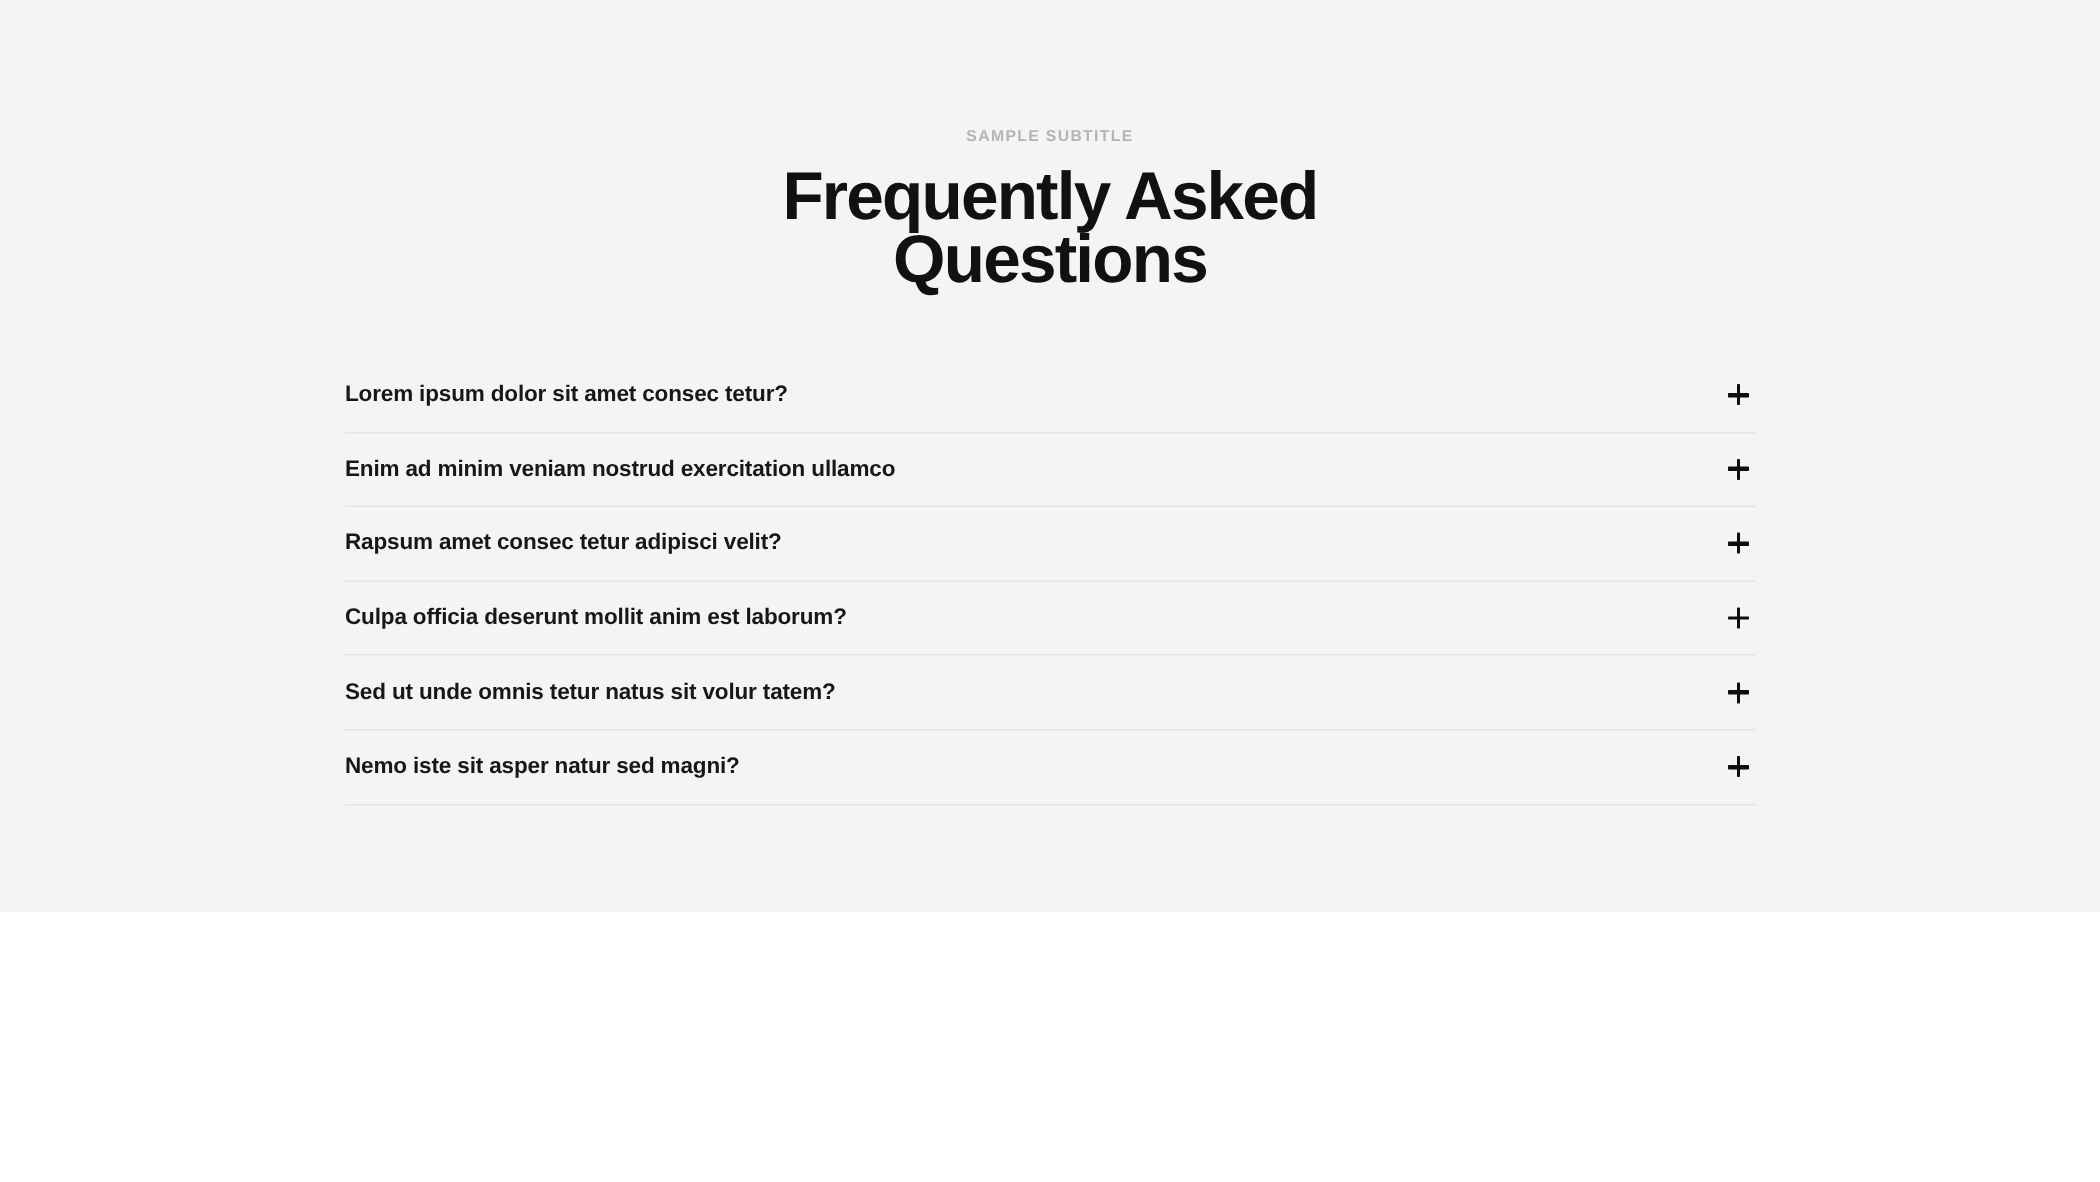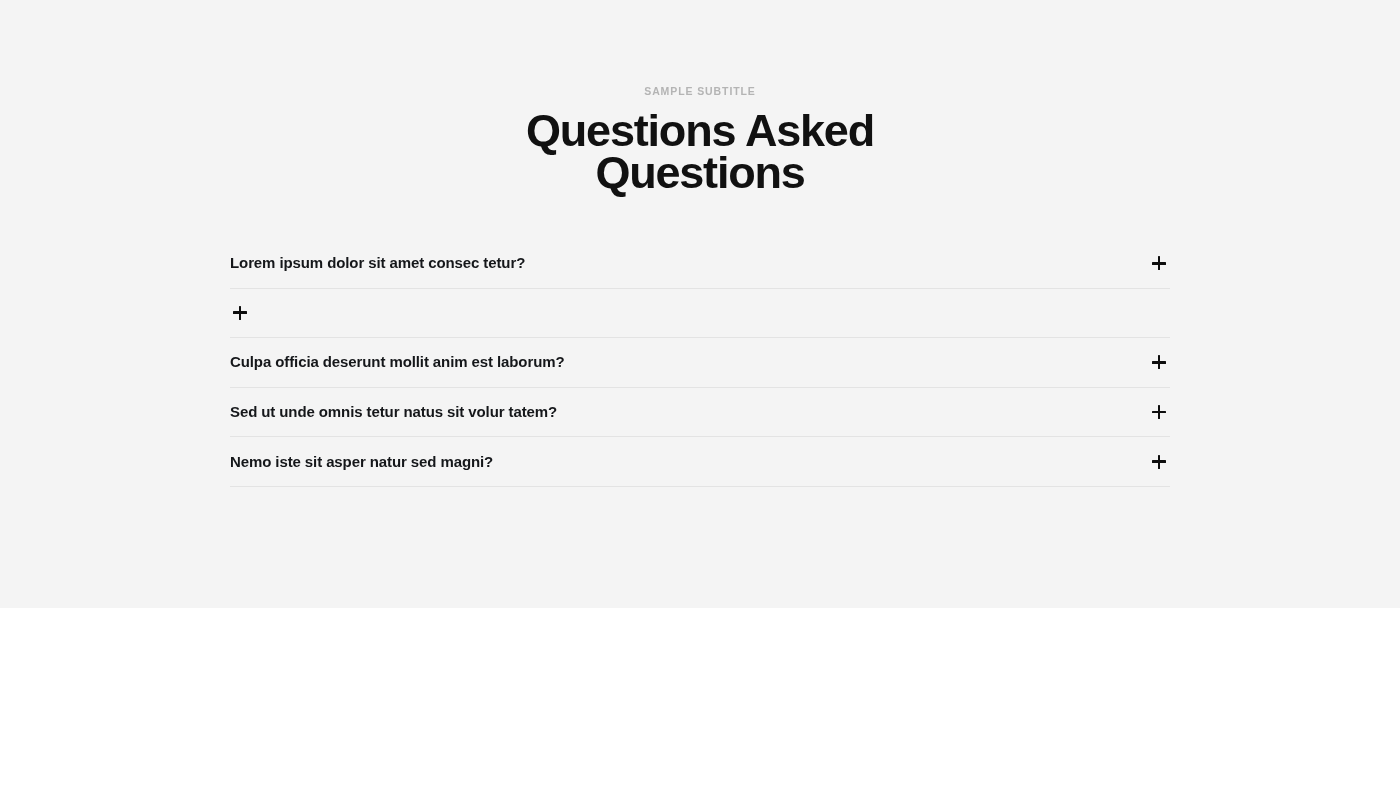--- a/index.html
+++ b/index.html
@@ -103,35 +103,40 @@
   }
 </style>
 </head>
 <body>
 
 <div class="faq-section">
 
   <div class="faq-subtitle">SAMPLE SUBTITLE</div>
 
   <h1 class="faq-title">
-    <span>Questions Asked</span>
+    <span>Frequently Asked</span>
     <span>Questions</span>
   </h1>
 
   <div class="faq-list">
 
     <div class="faq-row">
       <span class="faq-question">Lorem ipsum dolor sit amet consec tetur?</span>
       <span class="faq-toggle"></span>
     </div>
 
     <div class="faq-row">
+      <span class="faq-question">Enim ad minim veniam nostrud exercitation ullamco</span>
       <span class="faq-toggle"></span>
     </div>
 
+    <div class="faq-row">
+      <span class="faq-question">Rapsum amet consec tetur adipisci velit?</span>
+      <span class="faq-toggle"></span>
+    </div>
 
     <div class="faq-row">
       <span class="faq-question">Culpa officia deserunt mollit anim est laborum?</span>
       <span class="faq-toggle"></span>
     </div>
 
     <div class="faq-row">
       <span class="faq-question">Sed ut unde omnis tetur natus sit volur tatem?</span>
       <span class="faq-toggle"></span>
     </div>

